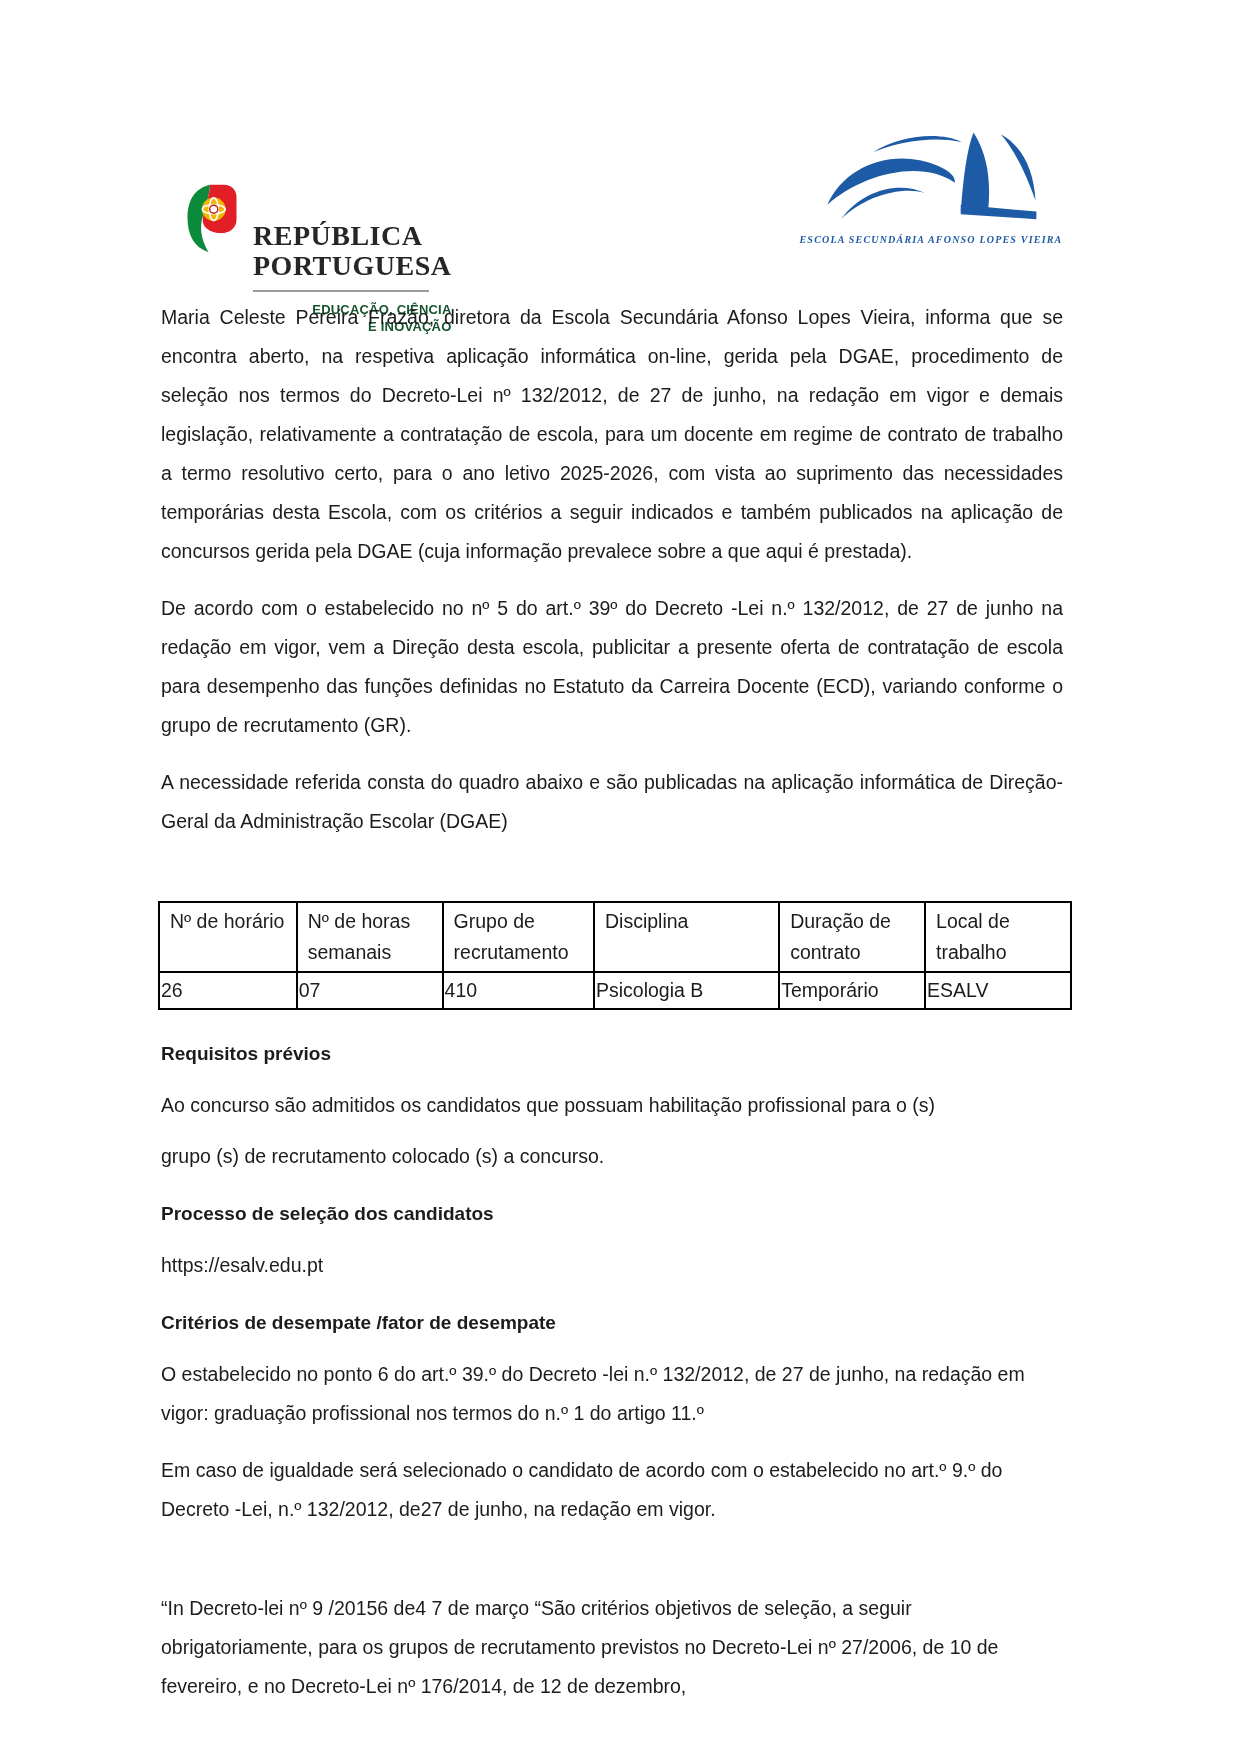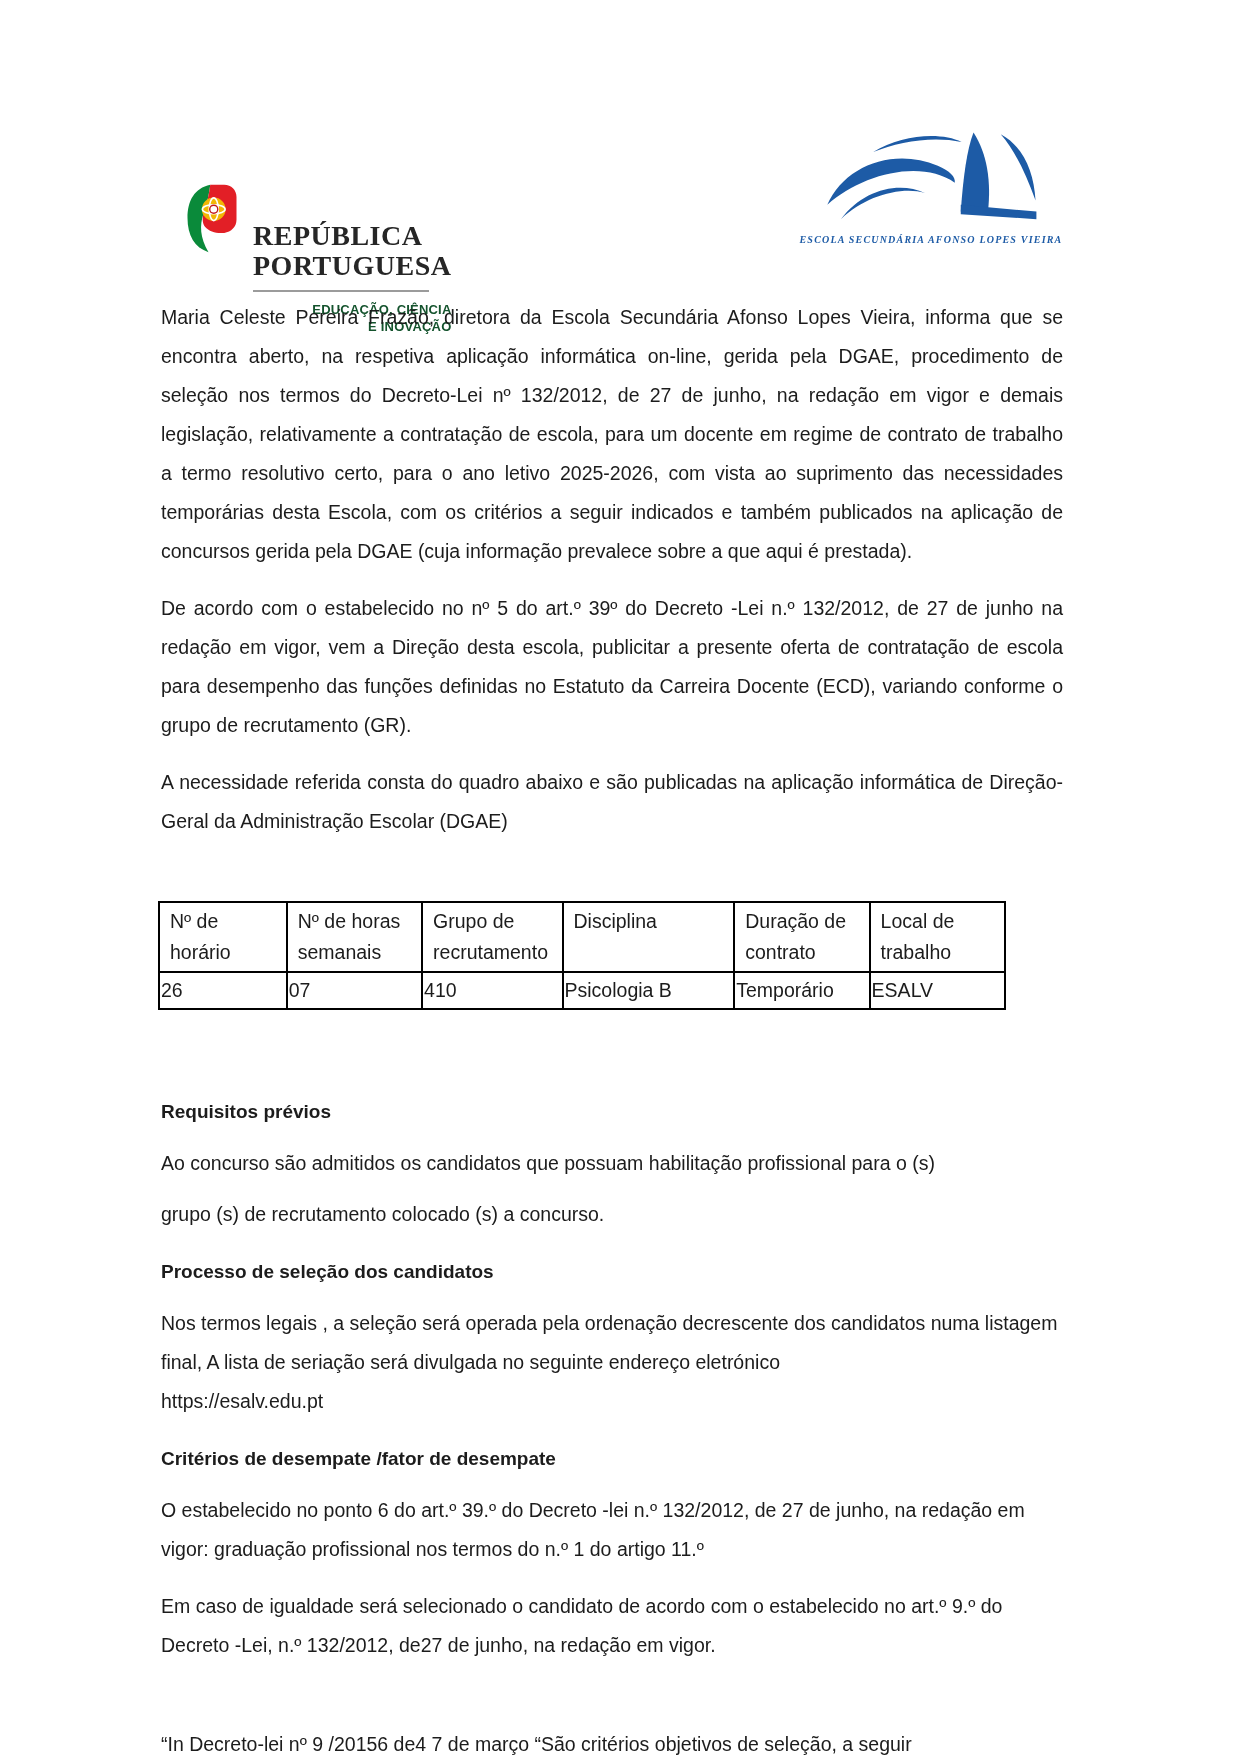--- a/index.html
+++ b/index.html
@@ -29,21 +29,21 @@
   }
   
   .doc-body{position:absolute;left:161px;top:298px;width:902px;font-size:19.5px;line-height:39px;}
   .doc-body p{margin:0 0 18px 0;}
   p.just{text-align:justify;}
   h3.sec{font-size:19px;line-height:39px;font-weight:700;margin:0 0 13px 0;}
   .gap-lg{margin-bottom:60px !important;}
   .url-line{display:block;font-weight:400;}
   
   table.vacancy{
-    width:848px;border-collapse:collapse;margin:60px 0 82px -3px;
+    width:914px;border-collapse:collapse;margin:60px 0 24px -3px;
     font-size:19.5px;line-height:31px;
   }
   table.vacancy th, table.vacancy td{
     border:2px solid #000;font-weight:400;
     padding:3px 10px;vertical-align:top;text-align:left;
   }
   table.vacancy td{padding:2px 1px;}
   td.num{text-align:center;}
   .c1{width:15.1%}.c2{width:16%}.c3{width:16.6%}.c4{width:20.3%}.c5{width:16%}.c6{width:16%}
 </style>
@@ -124,21 +124,20 @@
         </tr>
       </tbody>
     </table>
 
     <h3 class="sec">Requisitos prévios</h3>
     <p style="margin-bottom:12px;">Ao concurso são admitidos os candidatos que possuam habilitação profissional para o (s)</p>
     <p>grupo (s) de recrutamento colocado (s) a concurso.</p>
 
     <h3 class="sec">Processo de seleção dos candidatos</h3>
     <p>
-      <span>Nos termos legais , a seleção será operada pela ordenação decrescente dos candidatos numa listagem final, A lista de seriação será divulgada no seguinte endereço eletrónico</span>
       <strong class="url-line">https://esalv.edu.pt</strong>
     </p>
 
     <h3 class="sec">Critérios de desempate /fator de desempate</h3>
     <p>O estabelecido no ponto 6 do art.º 39.º do Decreto -lei n.º 132/2012, de 27 de junho, na redação em vigor: graduação profissional nos termos do n.º 1 do artigo 11.º</p>
     <p class="gap-lg">Em caso de igualdade será selecionado o candidato de acordo com o estabelecido no art.º 9.º do Decreto -Lei, n.º 132/2012, de27 de junho, na redação em vigor.</p>
     <p>“In Decreto-lei nº 9 /20156 de4 7 de março “São critérios objetivos de seleção, a seguir obrigatoriamente, para os grupos de recrutamento previstos no Decreto-Lei nº 27/2006, de 10 de fevereiro, e no Decreto-Lei nº 176/2014, de 12 de dezembro,</p>
 
   </main>
 </div>

